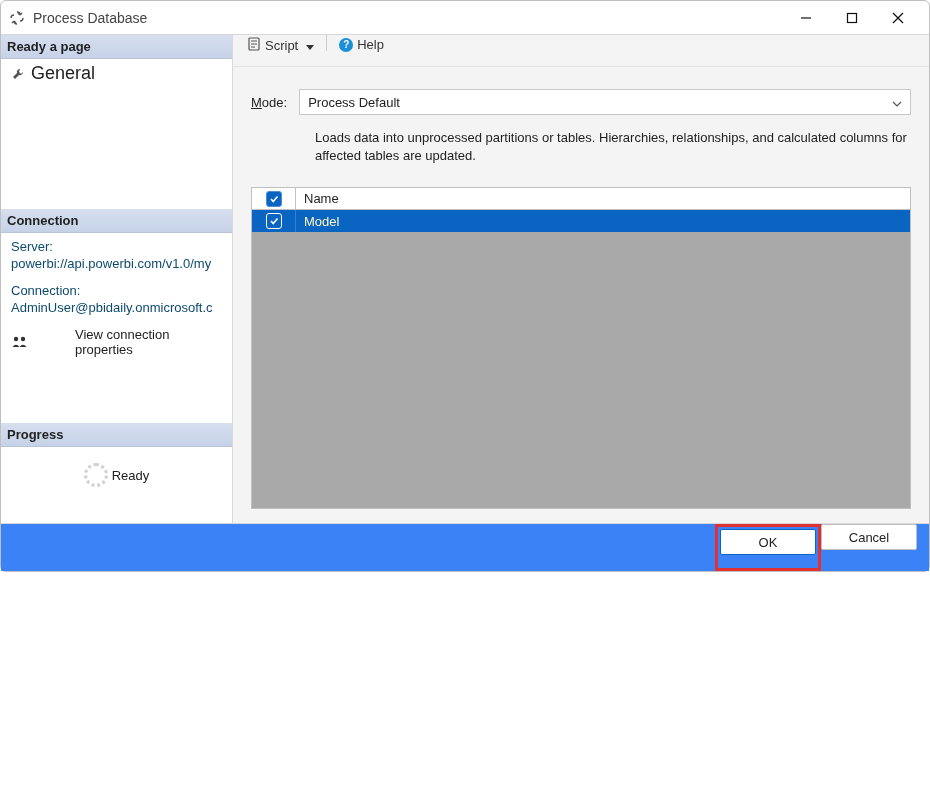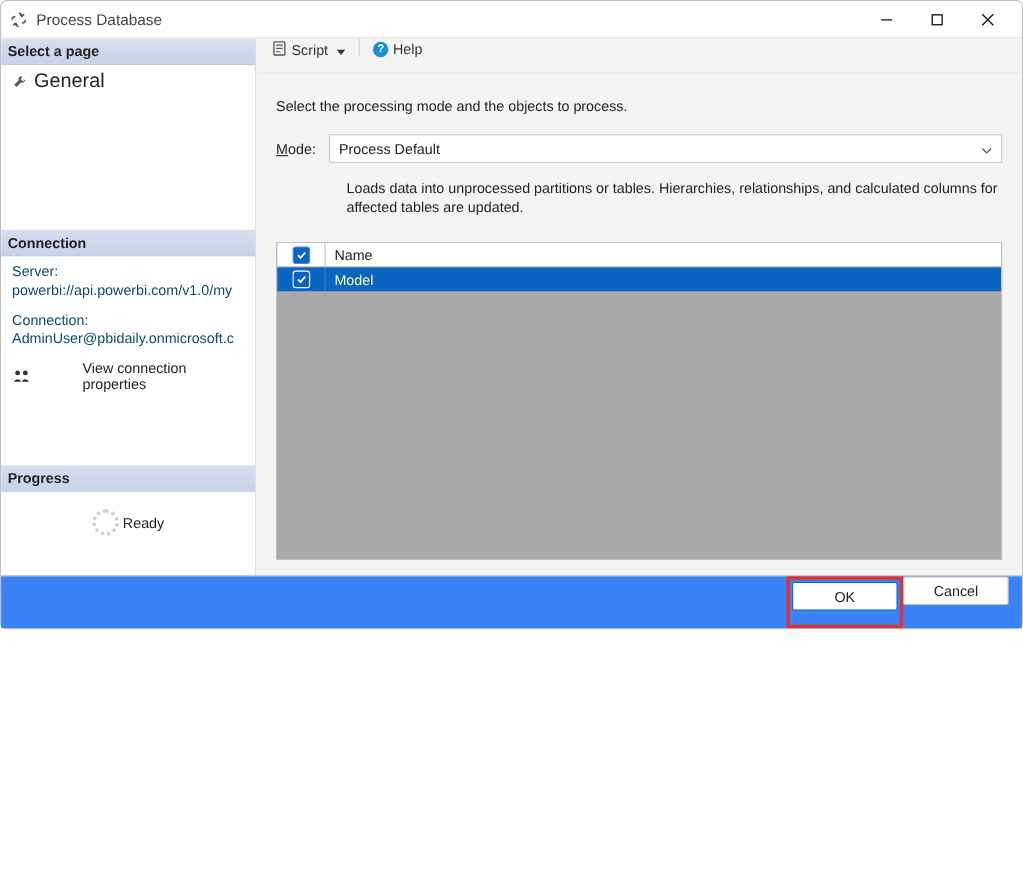--- a/index.html
+++ b/index.html
@@ -271,21 +271,21 @@
       <svg width="12" height="12" viewBox="0 0 12 12">
           <line x1="1" y1="1" x2="11" y2="11" stroke="#111" stroke-width="1.2"></line>
           <line x1="11" y1="1" x2="1" y2="11" stroke="#111" stroke-width="1.2"></line>
         </svg>
     </div>
   </div>
 
   <div class="body-row">
 
     <div class="left-panel">
-      <div class="left-header">Select a page</div>
+      <div class="left-header">Ready a page</div>
       <div class="left-item">
         <span class="icon">
           <svg width="14" height="14" viewBox="0 0 14 14">
               <path d="M9 2 A3 3 0 0 0 6 6 L2 10 L4 12 L8 8 A3 3 0 0 0 12 5 L10 7 L8 5 Z" fill="#555"></path>
             </svg>
         </span>
         <span>General</span>
       </div>
 
       <div class="left-gap"></div>
@@ -340,21 +340,20 @@
           </span>
         </div>
         <div class="tb-sep"></div>
         <div class="tb-item">
           <span class="help-icon">?</span>
           <span>Help</span>
         </div>
       </div>
 
       <div class="content-area">
-        <div class="instruction">Select the processing mode and the objects to process.</div>
 
         <div class="mode-row">
           <div class="mode-label"><span class="ul">M</span><span>ode:</span></div>
           <div class="mode-select">
             <span>Process Default</span>
             <span>
               <svg width="10" height="6" viewBox="0 0 10 6">
                   <path d="M1 1 L5 5 L9 1" stroke="#555" stroke-width="1.2" fill="none"></path>
                 </svg>
             </span>

